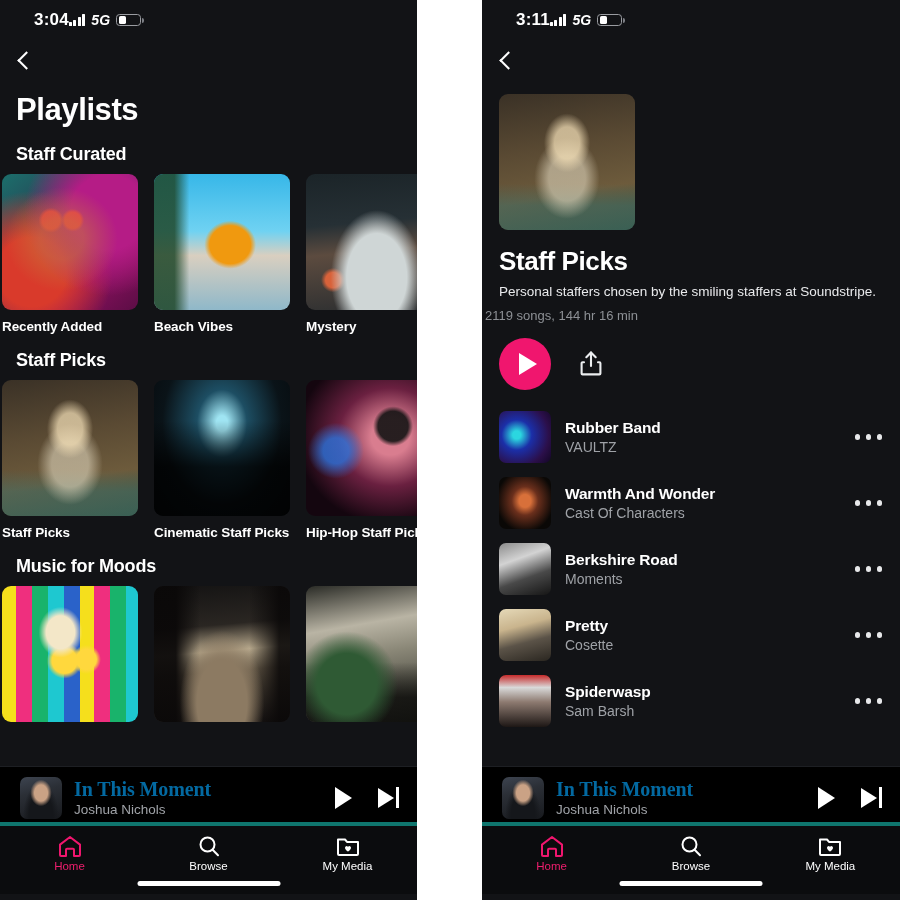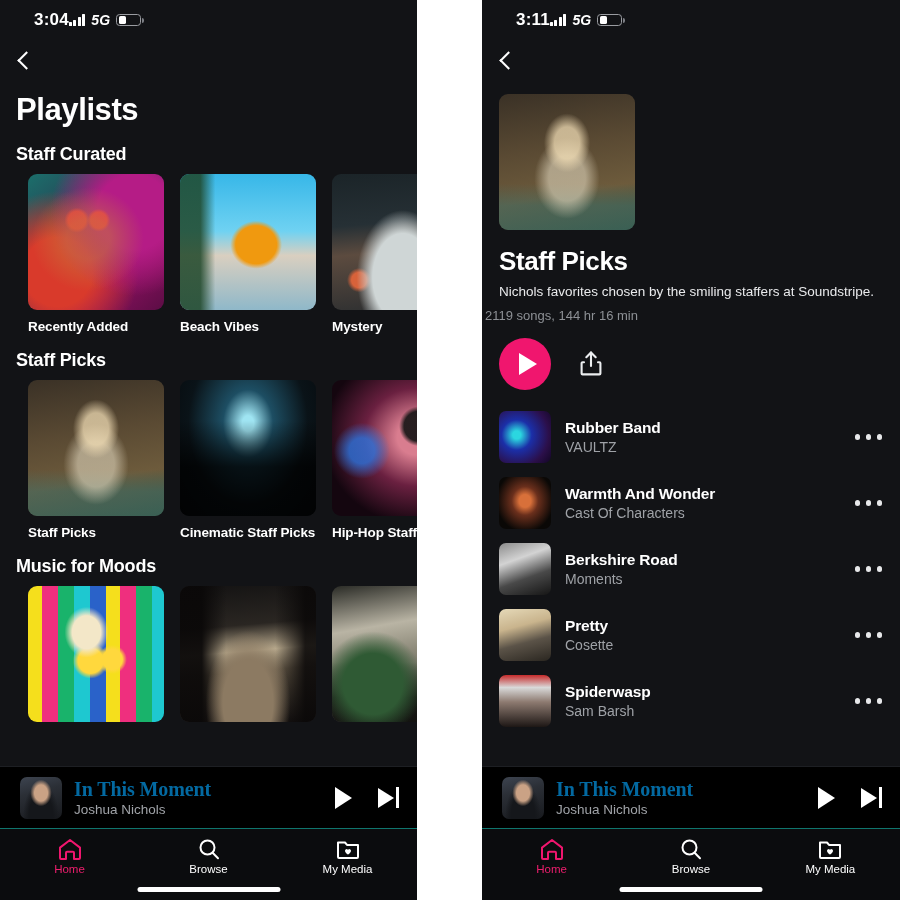--- a/index.html
+++ b/index.html
@@ -29,21 +29,21 @@
 
   
   .backrow { height:42px; display:flex; align-items:center; padding-left:17px; }
   .chev { width:13px; height:22px; position:relative; }
   .chev::before { content:""; position:absolute; left:3px; top:4px; width:11px; height:11px;
      border-left:2.4px solid #fff; border-bottom:2.4px solid #fff; transform:rotate(45deg); }
 
   
   .page-title { font-size:31px; font-weight:700; color:#fff; padding:10px 0 0 16px; letter-spacing:-.4px; }
   .section-title { font-size:18px; font-weight:700; color:#fff; padding:16px 0 9px 16px; letter-spacing:-.2px; }
-  .hrow { display:flex; gap:16px; padding-left:28px; }
+  .hrow { display:flex; gap:16px; padding-left:2px; }
   .card { flex:0 0 auto; width:136px; }
   .card .art { width:136px; height:136px; border-radius:9px; overflow:hidden; position:relative; }
   .card .cap { margin-top:9px; font-size:13.5px; font-weight:600; color:#fff; white-space:nowrap; letter-spacing:-.1px; }
 
   
   .a-recent{background:
      radial-gradient(circle at 78% 28%, #b51c86 0 26%, transparent 58%),
      radial-gradient(circle at 22% 72%, #d93a2b 0 24%, transparent 56%),
      linear-gradient(140deg,#1b6f6b 0%,#2a3a52 38%,#8e1160 70%,#5b0d45 100%);}
   .a-recent::after{content:"";position:absolute;inset:0;
@@ -103,22 +103,22 @@
   .mini .meta { flex:1 1 auto; min-width:0; }
   .mini .ttl { font-size:20px; font-weight:700; color:#0369a1; letter-spacing:-.1px;font-family:Liberation Serif, serif; }
   .mini .art2 { font-size:13.5px; color:#a0a3a8; margin-top:1px; }
   .mini .ctrls { display:flex; align-items:center; gap:26px; }
   .play-tri { width:0; height:0; border-left:17px solid #fff; border-top:11px solid transparent; border-bottom:11px solid transparent; }
   .next-ic { display:flex; align-items:center; gap:2.5px; }
   .next-ic .tri { width:0;height:0;border-left:16px solid #fff;border-top:10.5px solid transparent;border-bottom:10.5px solid transparent; }
   .next-ic .bar { width:2.6px; height:21px; background:#fff; }
 
   
-  .tabbar { position:absolute; left:0; right:0; bottom:0; height:72px; background:#0b0c0e;
-            border-top:1px solid #0f766e; display:flex; align-items:flex-start; padding-top:9px; }
+  .tabbar { position:absolute; left:0; right:0; bottom:6px; height:72px; background:#0b0c0e;
+            border-top:4px solid #0f766e; display:flex; align-items:flex-start; padding-top:9px; }
   .tab { flex:1 1 0; display:flex; flex-direction:column; align-items:center; gap:3px; }
   .tab .lbl { font-size:11.5px; color:#fff; }
   .tab.active .lbl { color:#f01e6e; }
   .home-ic { width:24px; height:22px; position:relative; }
   .home-ic svg, .search-ic svg, .media-ic svg { display:block; }
   .homebar { position:absolute; left:50%; transform:translateX(-50%); bottom:8px;
              width:143px; height:5px; background:#fff; border-radius:3px; }
 
   
   .cover { width:136px; height:136px; margin:12px 0 0 17px; border-radius:9px; overflow:hidden; position:relative; }
@@ -282,21 +282,21 @@
           </span>
       </div>
     </div>
 
     <div class="backrow">
       <span class="chev"></span>
     </div>
 
     <div class="cover a-staff"></div>
     <div class="d-title">Staff Picks</div>
-    <div class="d-desc">Nichols favorites chosen by the smiling staffers at Soundstripe.</div>
+    <div class="d-desc">Personal staffers chosen by the smiling staffers at Soundstripe.</div>
     <div class="d-meta">2119 songs, 144 hr 16 min</div>
 
     <div class="actions">
       <div class="play-btn">
           <i></i>
         </div>
       <div class="share-btn">
         <svg width="26" height="30" viewBox="0 0 26 30">
           <path d="M13 3.5 13 17" stroke="#eceef0" stroke-width="2.1" stroke-linecap="round" fill="none"></path>
           <path d="M8.3 8.2 13 3.4l4.7 4.8" stroke="#eceef0" stroke-width="2.1" stroke-linecap="round" stroke-linejoin="round" fill="none"></path>

